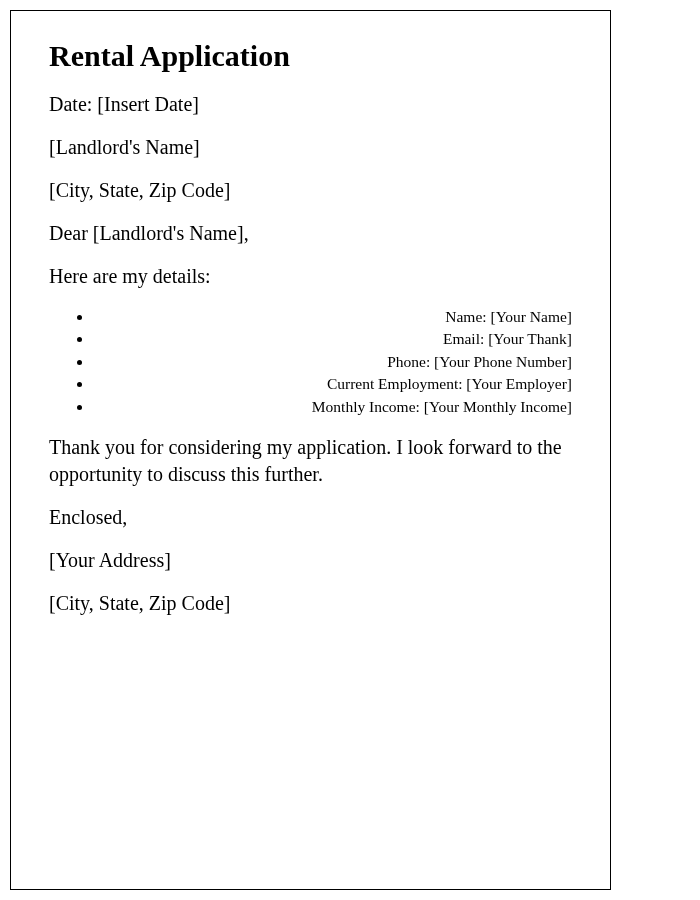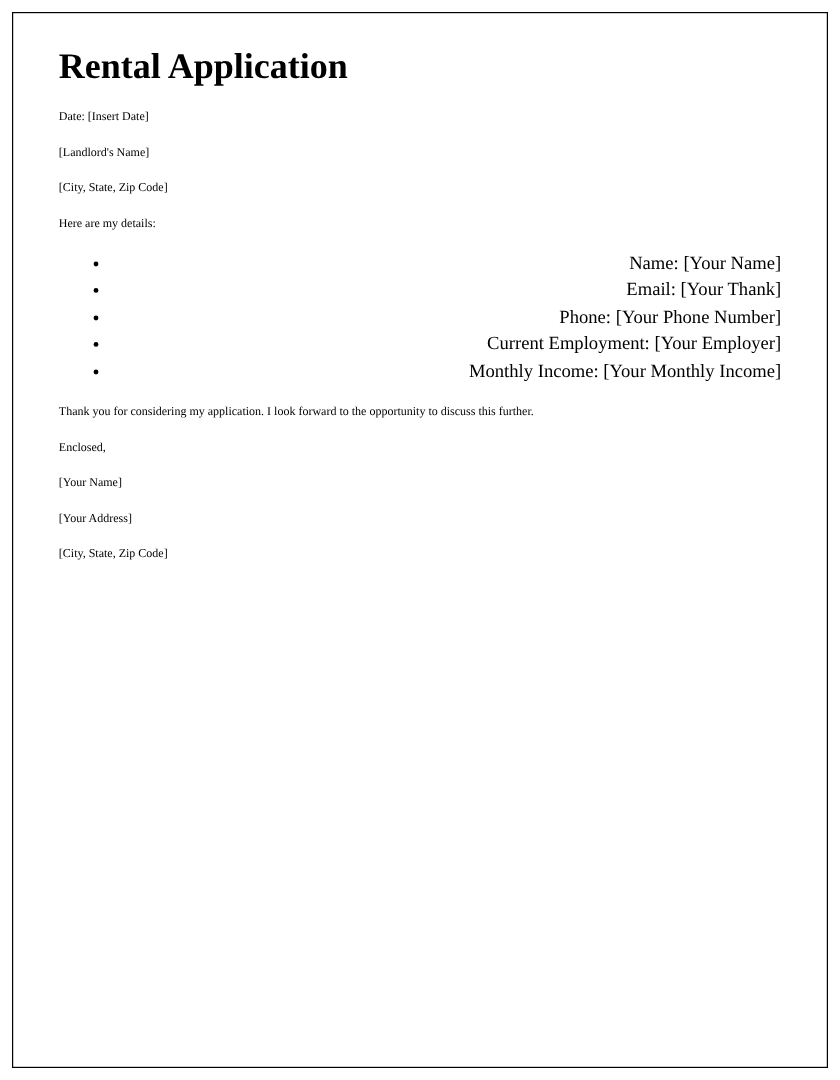--- a/index.html
+++ b/index.html
@@ -5,31 +5,31 @@
     * { margin: 0; padding: 0; box-sizing: border-box; }
     body {
       font-family: Georgia, 'Times New Roman', serif;
       background: #fff;
       padding: 10px;
       width: 700px;
     }
     .page {
       border: 1.5px solid #000;
       padding: 28px 38px;
-      width: 680px;
+      width: 601px;
       min-height: 880px;
     }
     h1 {
       font-size: 30px;
       font-weight: bold;
       margin-bottom: 18px;
       color: #000;
     }
     p {
-      font-size: 10px;
+      font-size: 20px;
       margin-bottom: 16px;
       line-height: 1.35;
       color: #000;
     }
     ul {
       margin-bottom: 16px;
       padding-left: 44px;
       text-align: right;
     }
     li {
@@ -39,26 +39,26 @@
     }
   </style>
 </head>
 <body>
 
 <div class="page">
   <h1>Rental Application</h1>
   <p>Date: [Insert Date]</p>
   <p>[Landlord's Name]</p>
   <p>[City, State, Zip Code]</p>
+  <p>Dear [Landlord's Name],</p>
   <p>Here are my details:</p>
   <ul>
     <li>Name: [Your Name]</li>
     <li>Email: [Your Thank]</li>
     <li>Phone: [Your Phone Number]</li>
     <li>Current Employment: [Your Employer]</li>
     <li>Monthly Income: [Your Monthly Income]</li>
   </ul>
   <p>Thank you for considering my application. I look forward to the opportunity to discuss this further.</p>
   <p>Enclosed,</p>
-  <p>[Your Name]</p>
   <p>[Your Address]</p>
   <p>[City, State, Zip Code]</p>
 </div>
 
 </body></html>

